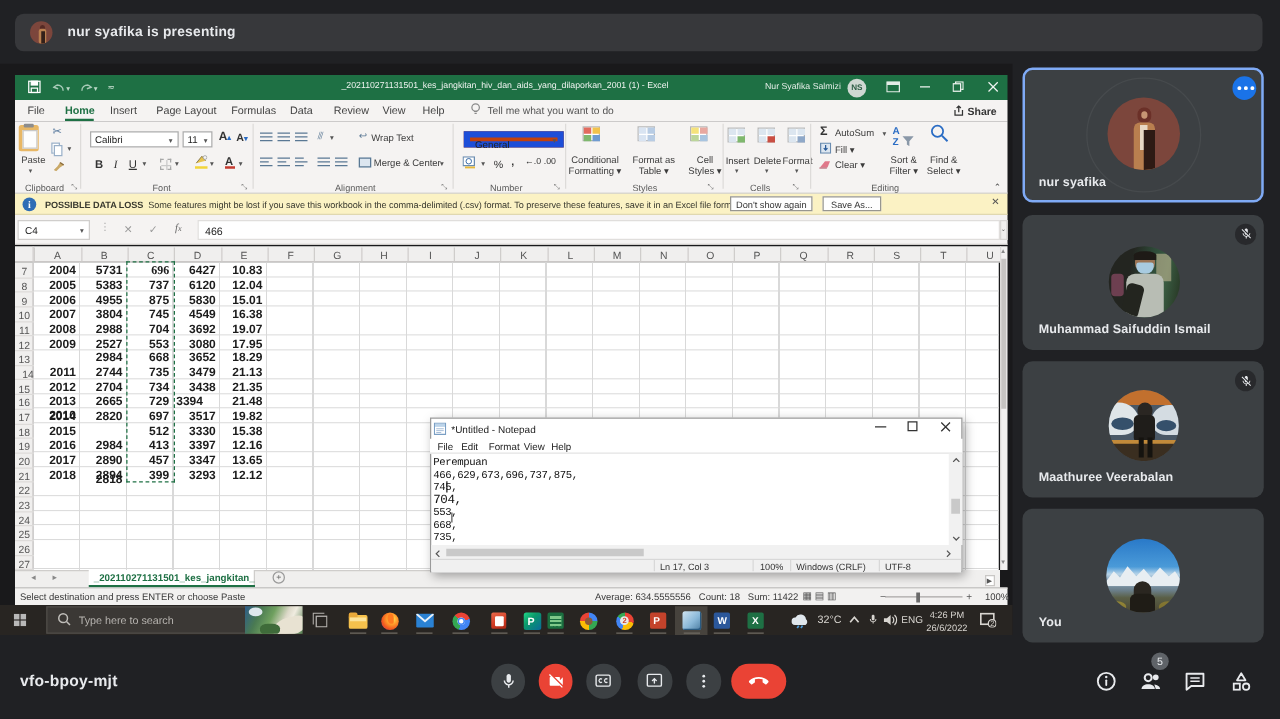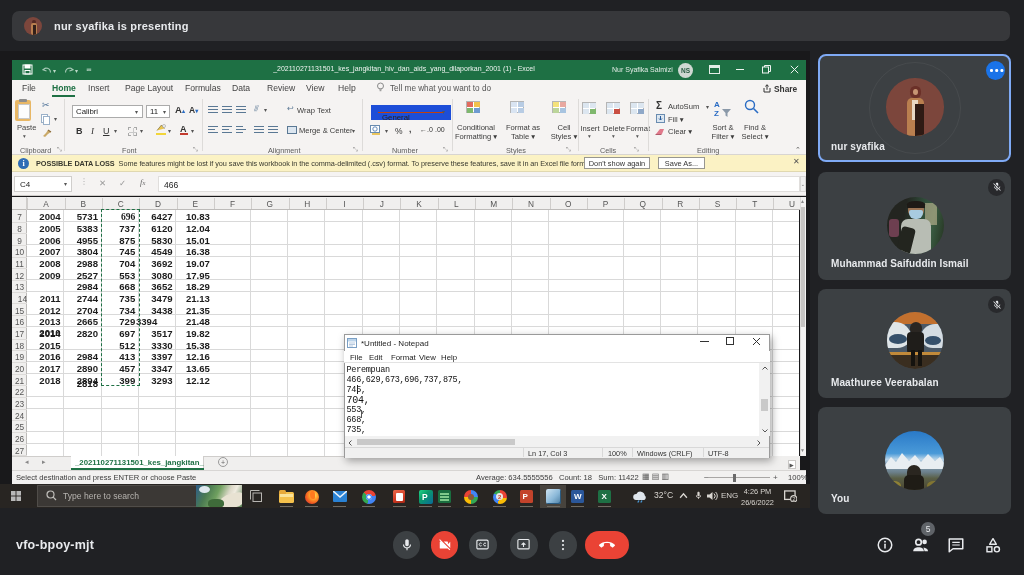--- a/index.html
+++ b/index.html
@@ -164,21 +164,21 @@
       <div style="position:absolute;left:0;top:6px;width:10px;height:1.3px;background:#5a7894;"></div>
     </div>
 <div class="abs" style="left:287px;top:104px;font-size:8px;color:#5a7894;">↩</div>
 <div class="rtxt" style="left:297px;top:106px;">Wrap Text</div>
 <div class="abs" style="left:287px;top:126px;width:10px;height:8px;border:1px solid #5a7894;background:#dce6f0;"></div>
 <div class="rtxt" style="left:299px;top:126px;">Merge &amp; Center</div>
 <div class="abs" style="left:352px;top:127px;font-size:6px;color:#555;">▾</div>
 <div class="ribl" style="left:268px;top:146px;">Alignment</div>
 <div class="abs" style="left:353px;top:146px;font-size:6px;color:#777;">⤡</div>
 <div class="grpsep" style="left:362px;"></div>
-<div class="abs" style="left:371px;top:104.5px;width:80px;height:13px;background:#c2410c;border:7px solid #1d4ed8;font-size:7.8px;color:#222;padding:1.5px 0 0 4px;">General</div>
+<div class="abs" style="left:371px;top:104.5px;width:80px;height:13px;background:#c2410c;border:5px solid #1d4ed8;font-size:7.8px;color:#222;padding:1.5px 0 0 4px;">General</div>
 <div class="abs" style="left:442px;top:107.5px;font-size:6px;color:#555;">▾</div>
 <svg class="abs" style="left:370px;top:125px;" width="12" height="10" viewBox="0 0 12 10">
       <rect x="0.5" y="0.5" width="9" height="7" fill="#fff" stroke="#6a8cb0"></rect>
       <circle cx="5" cy="4" r="2.2" fill="none" stroke="#3a6ca8" stroke-width="0.8"></circle>
       <path d="M2 9h8" stroke="#e8b93a" stroke-width="1.6"></path>
     </svg>
 <div class="abs" style="left:385px;top:127px;font-size:6px;color:#555;">▾</div>
 <div class="abs" style="left:395px;top:126px;font-size:8.5px;color:#333;">%</div>
 <div class="abs" style="left:409px;top:124px;font-size:8.5px;font-weight:600;color:#333;">,</div>
 <div class="abs" style="left:420px;top:126px;font-size:7px;color:#333;">←.0</div>
@@ -408,21 +408,21 @@
 <div class="num" style="left:139.3px;top:293.0px;width:33.3px;">3479</div>
 <div class="num" style="left:176.6px;top:293.0px;width:33.3px;">21.13</div>
 <div class="num" style="left:27.4px;top:304.6px;width:33.3px;">2012</div>
 <div class="num" style="left:64.7px;top:304.6px;width:33.3px;">2704</div>
 <div class="num" style="left:102.0px;top:304.6px;width:33.3px;">734</div>
 <div class="num" style="left:139.3px;top:304.6px;width:33.3px;">3438</div>
 <div class="num" style="left:176.6px;top:304.6px;width:33.3px;">21.35</div>
 <div class="num" style="left:27.4px;top:316.3px;width:33.3px;">2013</div>
 <div class="num" style="left:64.7px;top:316.3px;width:33.3px;">2665</div>
 <div class="num" style="left:102.0px;top:316.3px;width:33.3px;">729</div>
-<div class="num" style="left:124px;top:316.3px;width:33.3px;">3394</div>
+<div class="num" style="left:135px;top:316.3px;width:33.3px;text-align:center;">3394</div>
 <div class="num" style="left:176.6px;top:316.3px;width:33.3px;">21.48</div>
 <div class="num" style="left:27.4px;top:328.0px;width:33.3px;">2014</div>
 <div class="num" style="left:64.7px;top:328.0px;width:33.3px;">2820</div>
 <div class="num" style="left:102.0px;top:328.0px;width:33.3px;">697</div>
 <div class="num" style="left:139.3px;top:328.0px;width:33.3px;">3517</div>
 <div class="num" style="left:176.6px;top:328.0px;width:33.3px;">19.82</div>
 <div class="num" style="left:27.4px;top:339.7px;width:33.3px;">2015</div>
 <div class="num" style="left:64.7px;top:339.7px;width:33.3px;margin-top:38px;">2818</div>
 <div class="num" style="left:102.0px;top:339.7px;width:33.3px;">512</div>
 <div class="num" style="left:139.3px;top:339.7px;width:33.3px;">3330</div>

